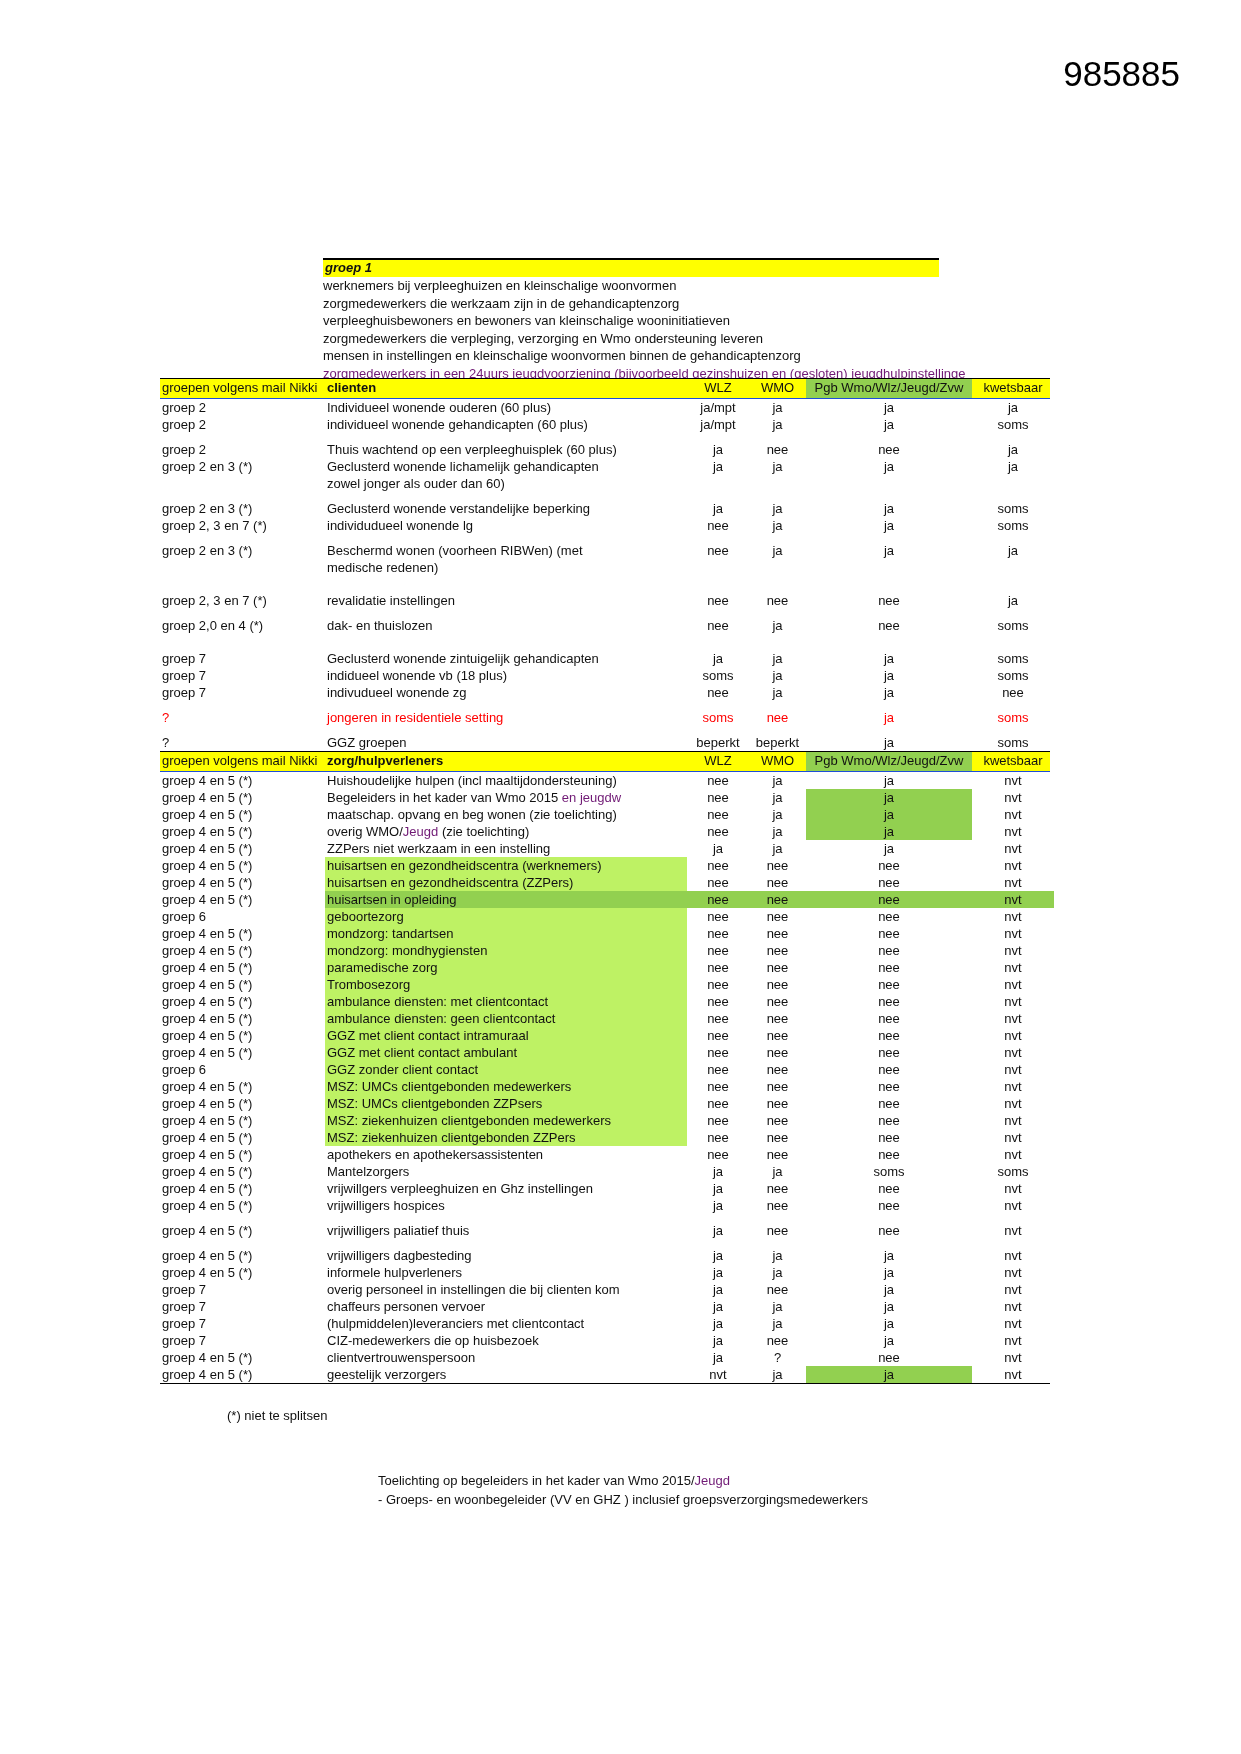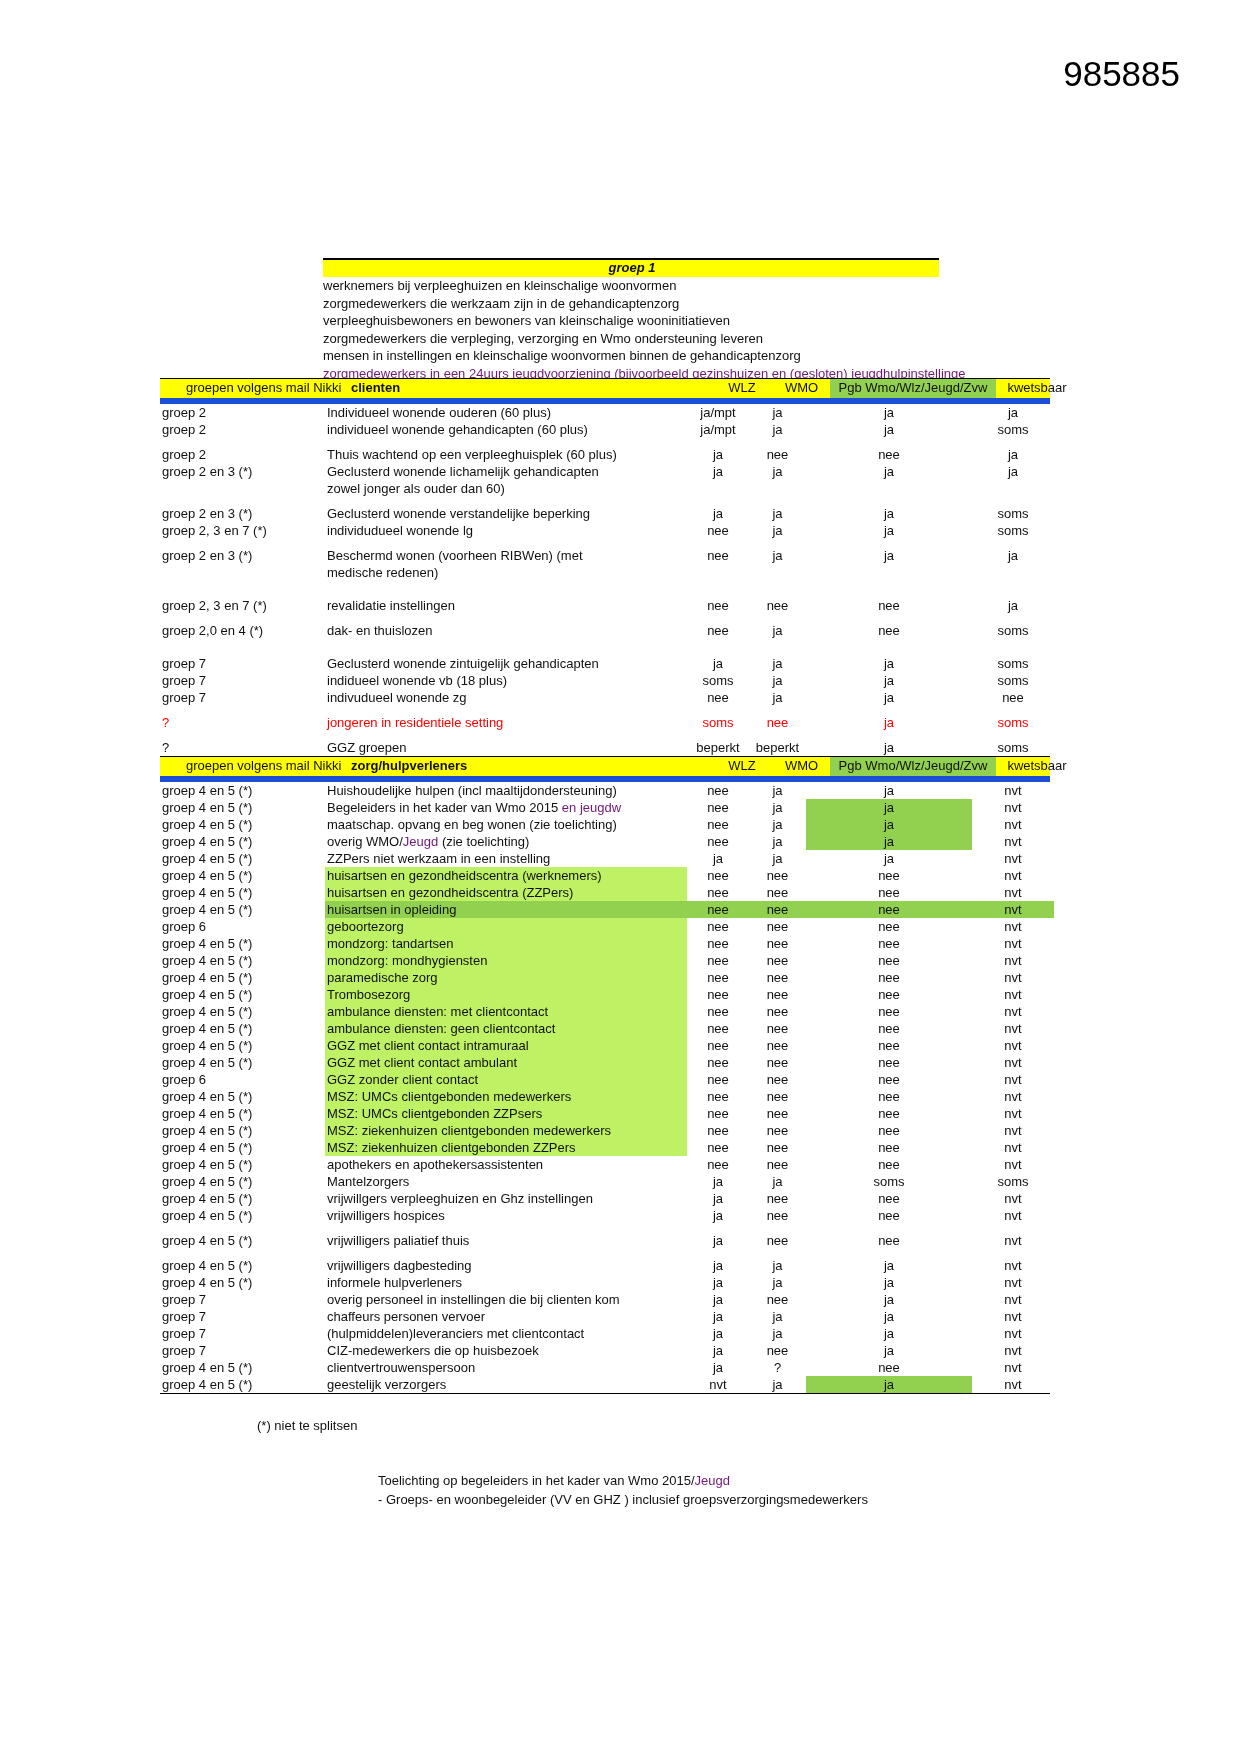--- a/index.html
+++ b/index.html
@@ -9,49 +9,49 @@
     font-family:"Liberation Sans", sans-serif; font-size:13px; color:#111;
   }
   .pagenum {
     position:absolute; top:54px; left:1000px; width:180px;
     text-align:right; font-size:35px; color:#000;
   }
   
   .intro { position:absolute; left:323px; top:258px; }
   .intro-bar {
     width:614px; height:17px; line-height:16px; background:#ffff00;
-    border-top:2px solid #000; font-weight:bold; font-style:italic; padding-left:2px;text-align:center;
+    border-top:2px solid #000; font-weight:bold; font-style:italic; padding-left:2px;
   }
   .intro-line { height:17.5px; line-height:17.5px; white-space:nowrap; }
   .redtext { color:#701a75; }
 
   
   .tbl { position:absolute; left:160px; top:378px; width:890px; }
   .thead {
     display:flex; background:#ffff00; height:19px; line-height:17px;
-    border-top:1.5px solid #000; border-bottom:6px solid #1d4ed8;padding-left:24px;
+    border-top:1.5px solid #000; border-bottom:1px solid #1d4ed8;
   }
   .trow { display:flex; min-height:17px; line-height:17px; }
   .c-group { width:163px; flex:none; padding-left:2px; overflow:hidden; white-space:nowrap; }
   .c-desc  { width:360px; flex:none; padding-left:2px; overflow:hidden; white-space:nowrap; }
   .c-wlz   { width:62px;  flex:none; text-align:center; }
   .c-wmo   { width:57px;  flex:none; text-align:center; }
   .c-pgb   { width:166px; flex:none; text-align:center; }
   .c-kw    { width:82px;  flex:none; text-align:center; }
   .thead .c-desc { font-weight:bold; }
   .thead .c-pgb { background:#92d050; }
   .gap  { margin-top:8px; }
   .gap2 { margin-top:16px; }
   .redrow { color:#ff0000; }
   .gray .c-desc { background:#bef264; }
   .pgbgreen .c-pgb { background:#92d050; }
   .rowgreen .c-desc, .rowgreen .c-wlz, .rowgreen .c-wmo,
   .rowgreen .c-pgb, .rowgreen .c-kw { background:#92d050; }
   .bborder { border-bottom:1.5px solid #000; }
-  .footnote { margin-left:97px; margin-top:24px; }
+  .footnote { margin-left:67px; margin-top:24px; }
 
   .toelichting { position:absolute; left:378px; top:1472px; line-height:18.5px; }
 </style>
 </head>
 <body>
 
 <div class="page">
 
   <div class="pagenum">985885</div>
 

